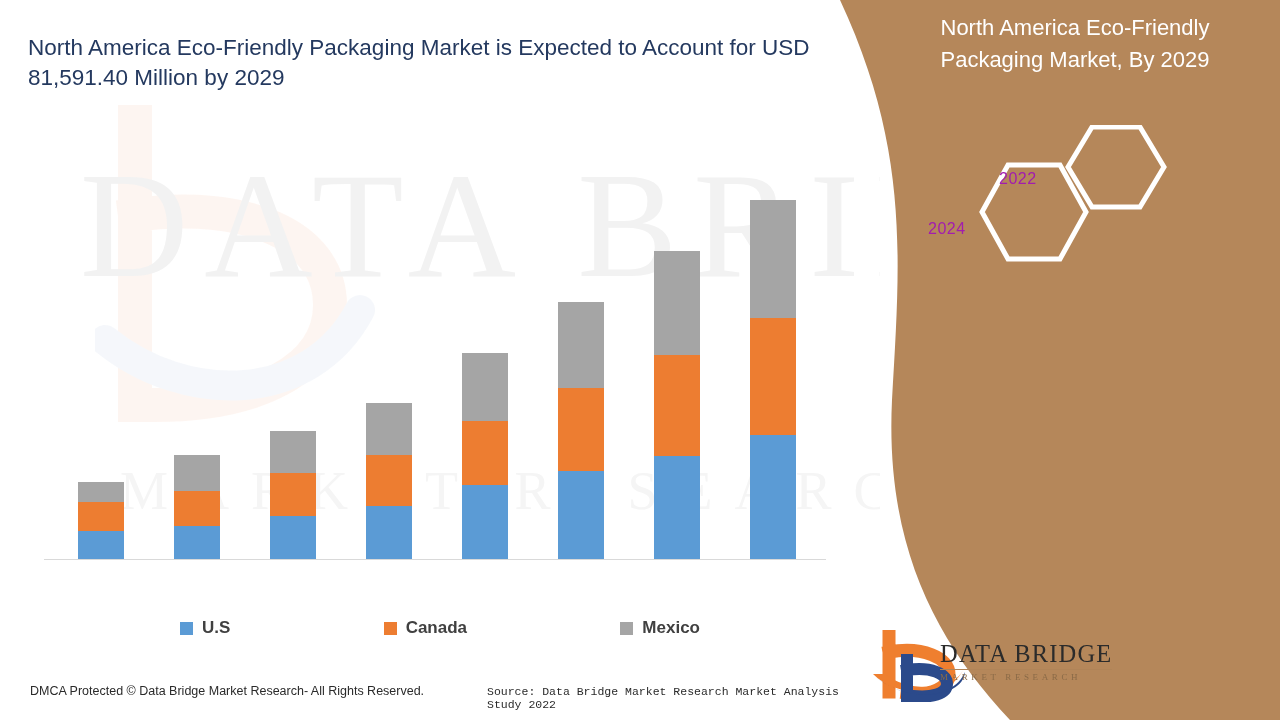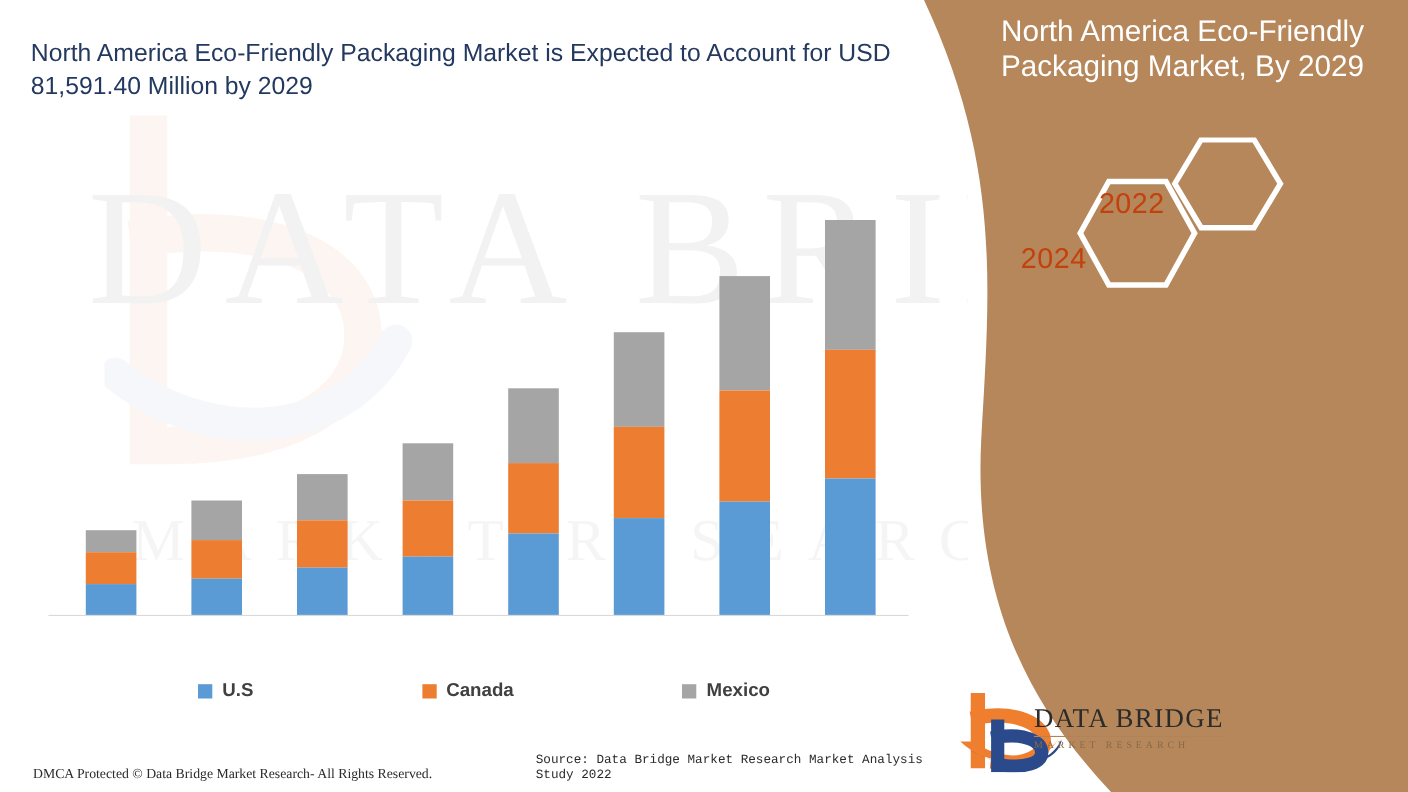--- a/index.html
+++ b/index.html
@@ -70,48 +70,48 @@
     position:absolute; left:180px; top:618px; width:520px;
     display:flex; justify-content:space-between; align-items:center;
   }
   .legend-item { display:flex; align-items:center; gap:9px; }
   .legend-swatch { width:13px; height:13px; display:block; }
   .legend-label { font-size:17px; font-weight:bold; color:#404040; }
 
   
   #footer-left {
     position:absolute; left:30px; top:684px;
-    font-family:Liberation Serif, serif;
-    font-size:12.5px; color:#2a2a2a;margin-top:12px;
+    font-family:Liberation Sans, sans-serif;
+    font-size:12.5px; color:#2a2a2a;
   }
   #footer-source {
     position:absolute; left:487px; top:685px;
     font-family:Liberation Mono, monospace;
     font-size:11.5px; color:#2a2a2a;
   }
 
   
   #brown-panel {
     position:absolute; right:0; top:0; width:440px; height:720px;
     overflow:hidden;
   }
   #brown-shape { position:absolute; left:0; top:0; width:440px; height:720px; }
 
   #brown-content { position:absolute; left:0; top:0; width:440px; height:720px; }
 
   #panel-title {
     position:absolute; left:55px; top:12px; width:360px;
     text-align:center; color:#ffffff;
-    font-size:27px; line-height:32px; font-weight:400;
+    font-size:22px; line-height:32px; font-weight:400;
   }
 
   #hexes { position:absolute; left:120px; top:125px; width:230px; height:145px; }
 
   .hex-label {
-    position:absolute; color:#c2410c; font-size:26px; letter-spacing:.5px;
+    position:absolute; color:#a21caf; font-size:16px; letter-spacing:.5px;
   }
   #hex-2022-label { left:159px; top:170px; }
   #hex-2029-label { left:88px; top:220px; }
 
   #brand-name {
     position:absolute; left:40px; top:310px; width:370px;
     text-align:center; color:#f2c14a;
     font-size:22.5px; line-height:32px; letter-spacing:.4px;
   }
 

